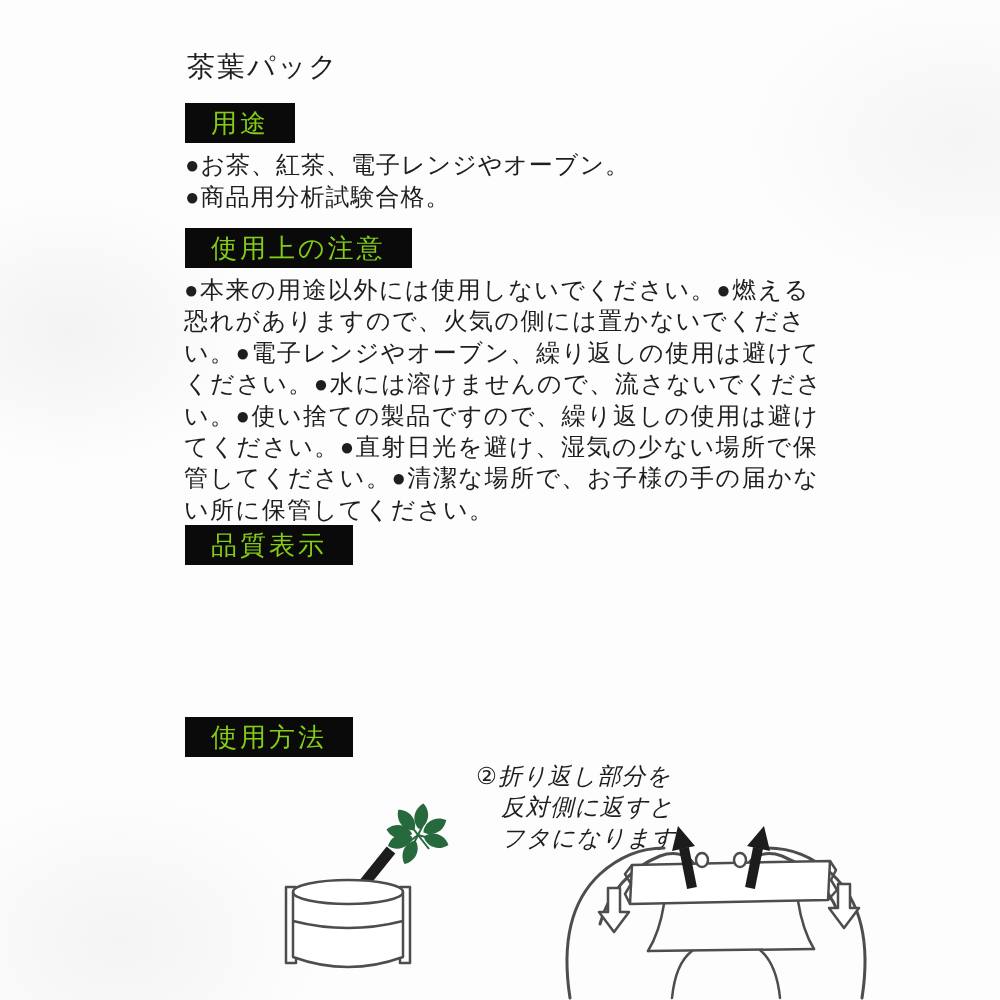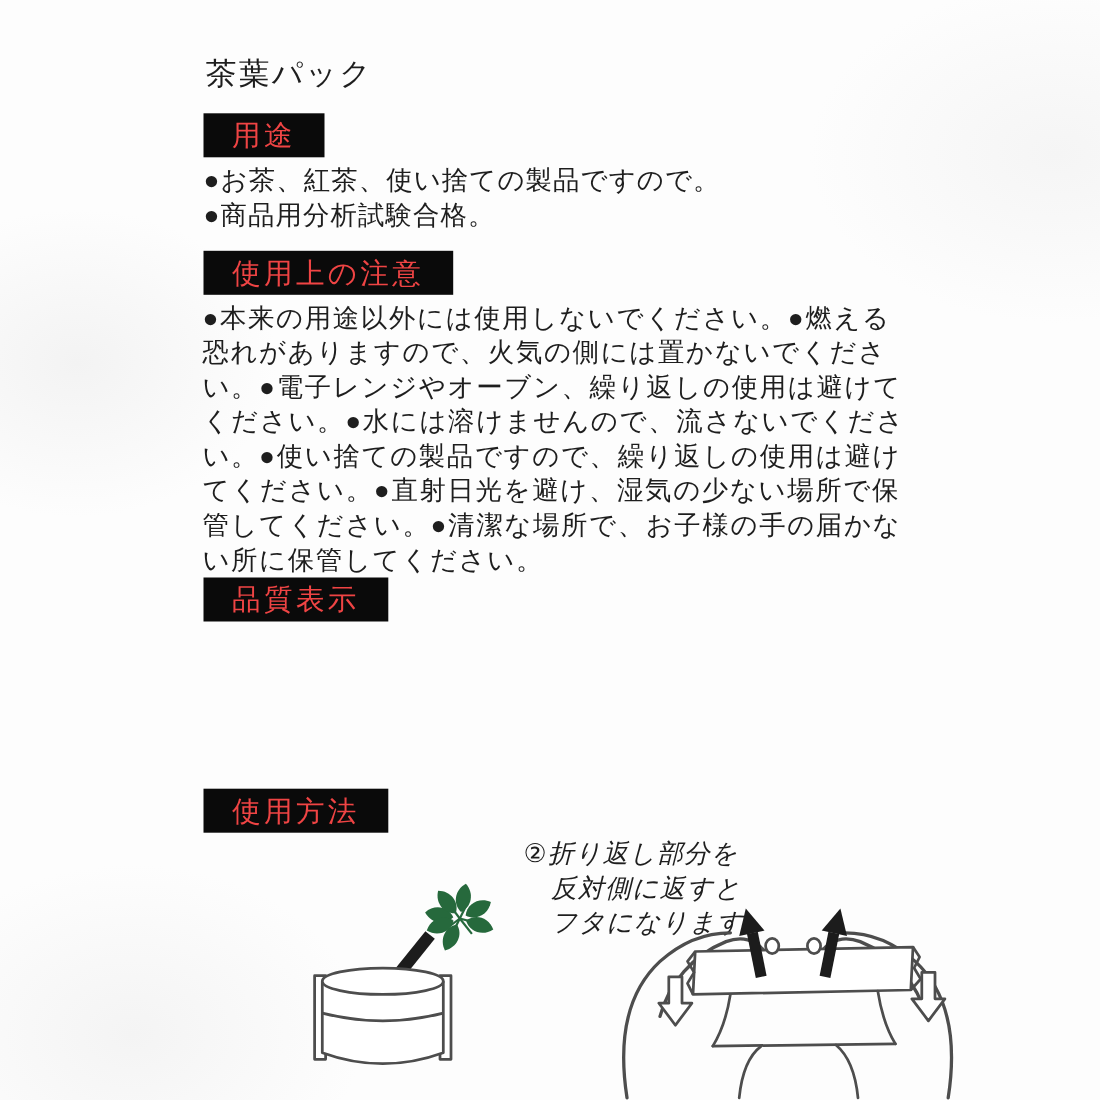--- a/index.html
+++ b/index.html
@@ -13,21 +13,21 @@
       radial-gradient(300px 220px at 120px 940px,#f4f4f4,rgba(255,255,255,0) 70%),
       #fdfdfd;
   }
   .page{position:relative;width:1000px;height:1000px;padding-left:36px;}
   .title{
     position:absolute;left:187px;top:48px;
     font-size:28px;letter-spacing:2px;font-weight:500;
   }
   .banner{
     position:absolute;left:185px;height:40px;
-    background:#0a0a0a;color:#ef4444;
+    background:#0a0a0a;color:#84cc16;
     display:flex;align-items:center;
     padding:0 26px;font-size:26px;letter-spacing:3px;font-weight:500;
   }
   .b-usage{top:103px;}
   .b-caution{top:228px;justify-content:flex-end;}
   .b-quality{top:525px;}
   .b-howto{top:717px;}
   .usage-list{position:absolute;left:185px;top:149px;font-size:24px;line-height:32px;letter-spacing:1px;}
   .caution-text{
     position:absolute;left:184px;top:274px;width:640px;
@@ -47,21 +47,21 @@
 <body>
 
 <div class="page">
 
   <div class="title">茶葉パック</div>
 
   <div class="banner b-usage">
     <span>用途</span>
   </div>
   <div class="usage-list">
-    <div>●お茶、紅茶、使い捨ての製品ですので。</div>
+    <div>●お茶、紅茶、電子レンジやオーブン。</div>
     <div>●商品用分析試験合格。</div>
   </div>
 
   <div class="banner b-caution">
     <span>使用上の注意</span>
   </div>
   <div class="caution-text">●本来の用途以外には使用しないでください。●燃える恐れがありますので、火気の側には置かないでください。●電子レンジやオーブン、繰り返しの使用は避けてください。●水には溶けませんので、流さないでください。●使い捨ての製品ですので、繰り返しの使用は避けてください。●直射日光を避け、湿気の少ない場所で保管してください。●清潔な場所で、お子様の手の届かない所に保管してください。</div>
 
   <div class="banner b-quality">
     <span>品質表示</span>

